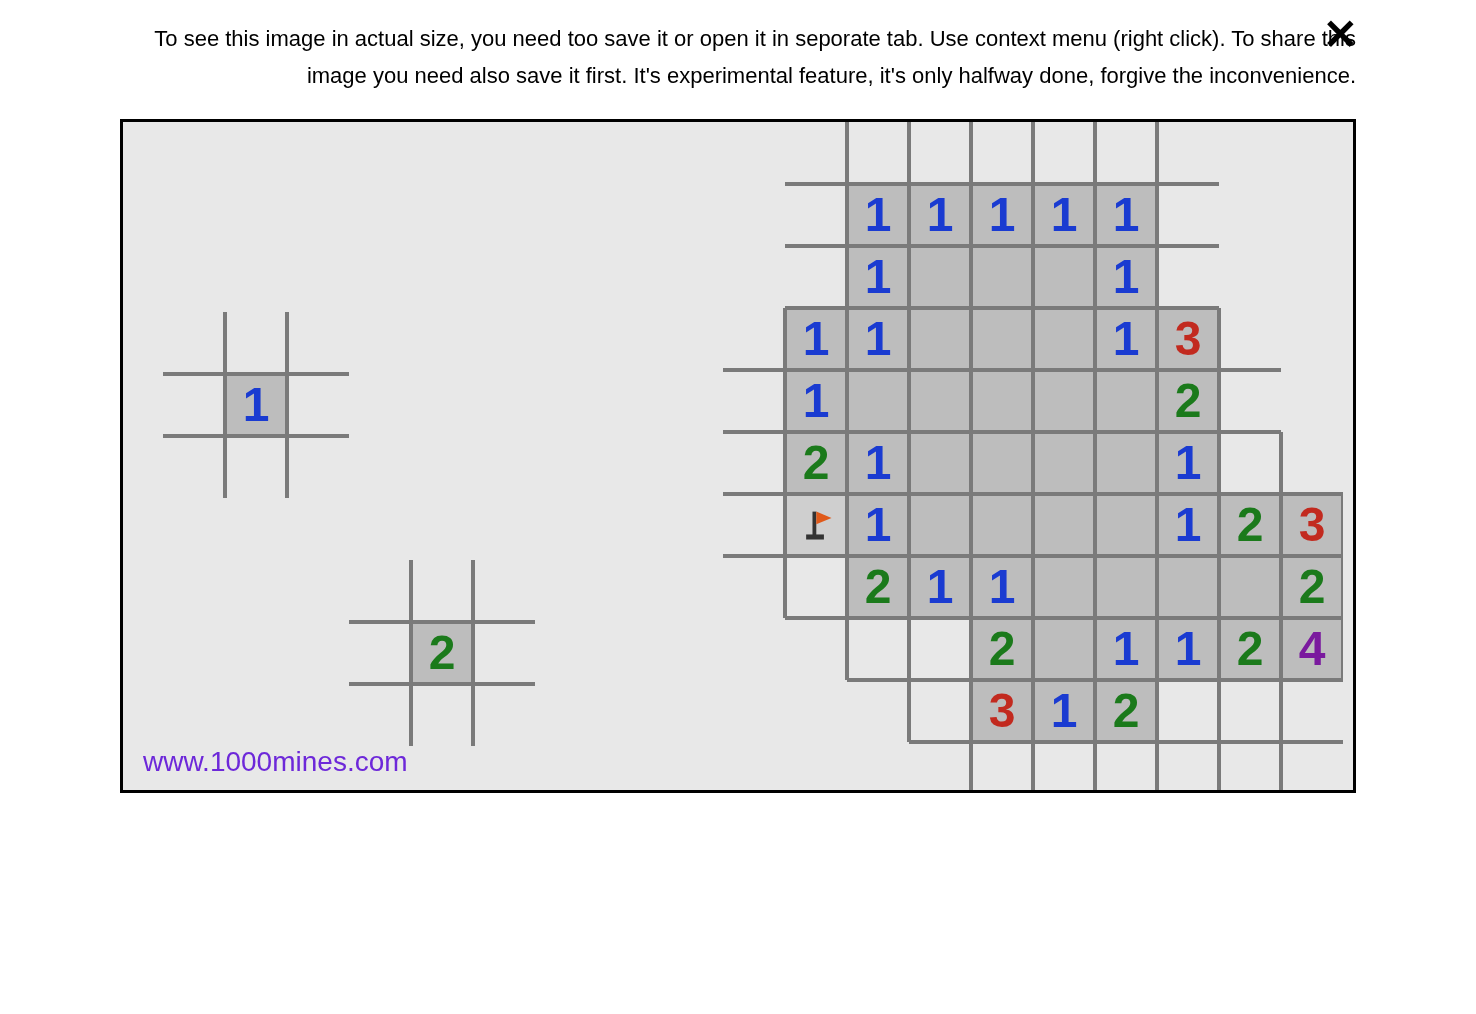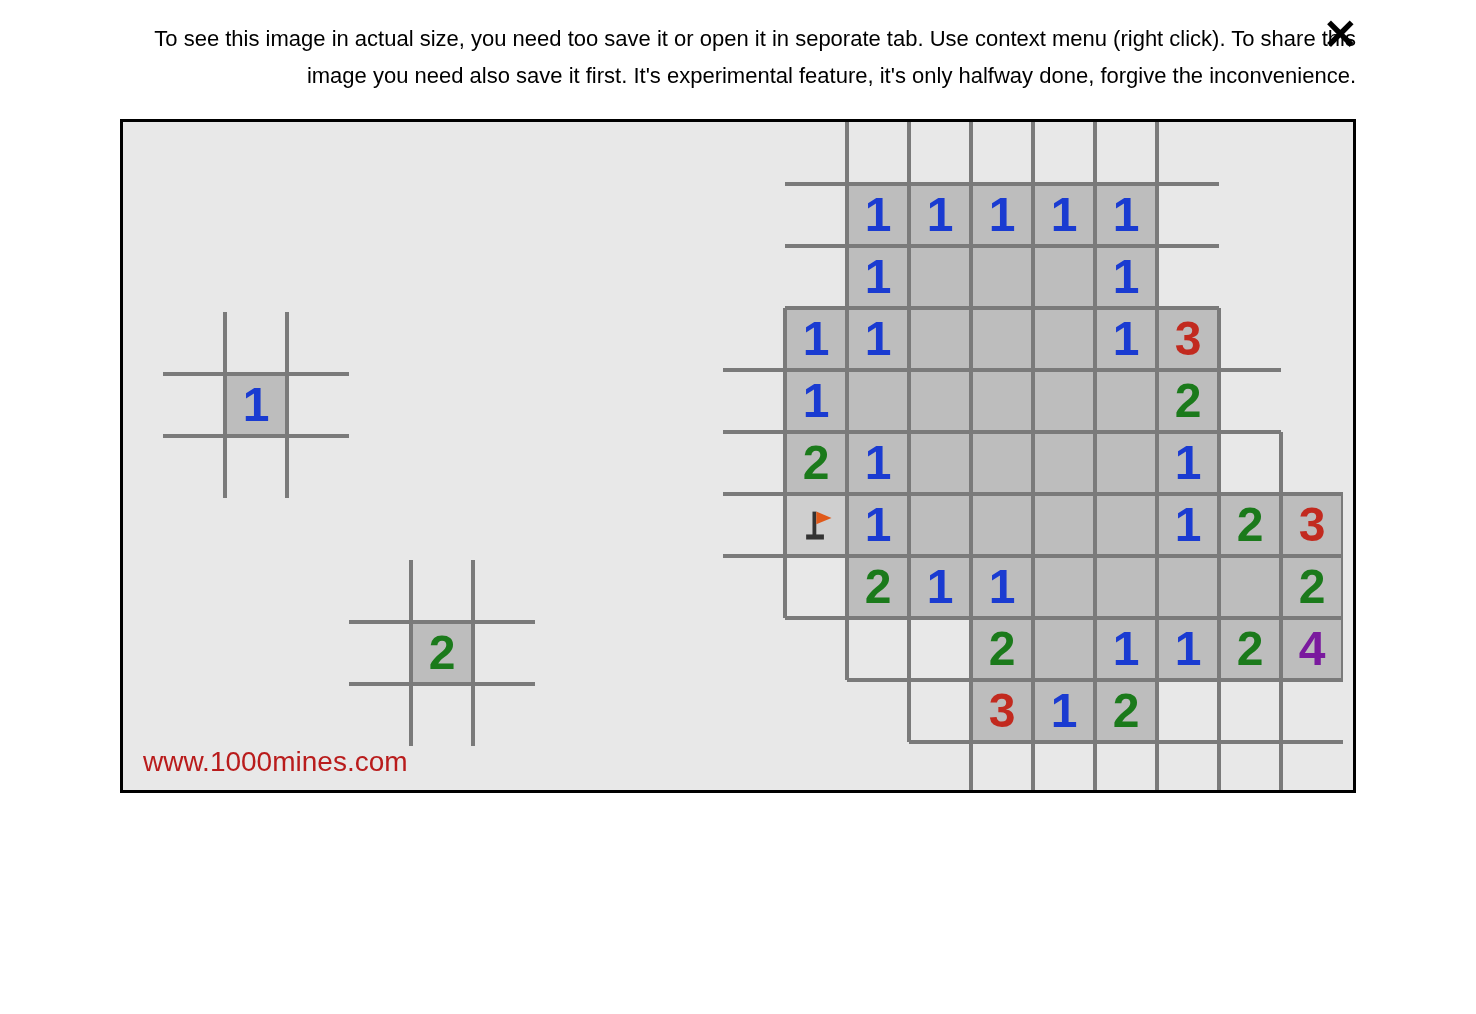--- a/index.html
+++ b/index.html
@@ -42,21 +42,21 @@
     position: relative;
     width: 1230px;
     height: 668px;
     overflow: hidden;
   }
   .watermark {
     position: absolute;
     left: 20px;
     bottom: 12px;
     font-size: 28px;
-    color: #b91c1c;
+    color: #6d28d9;
     font-family: Arial, sans-serif;
   }
   
   .cell {
     position: absolute;
     box-sizing: border-box;
     font-family: Arial, sans-serif;
     font-weight: bold;
     display: flex;
     align-items: center;

